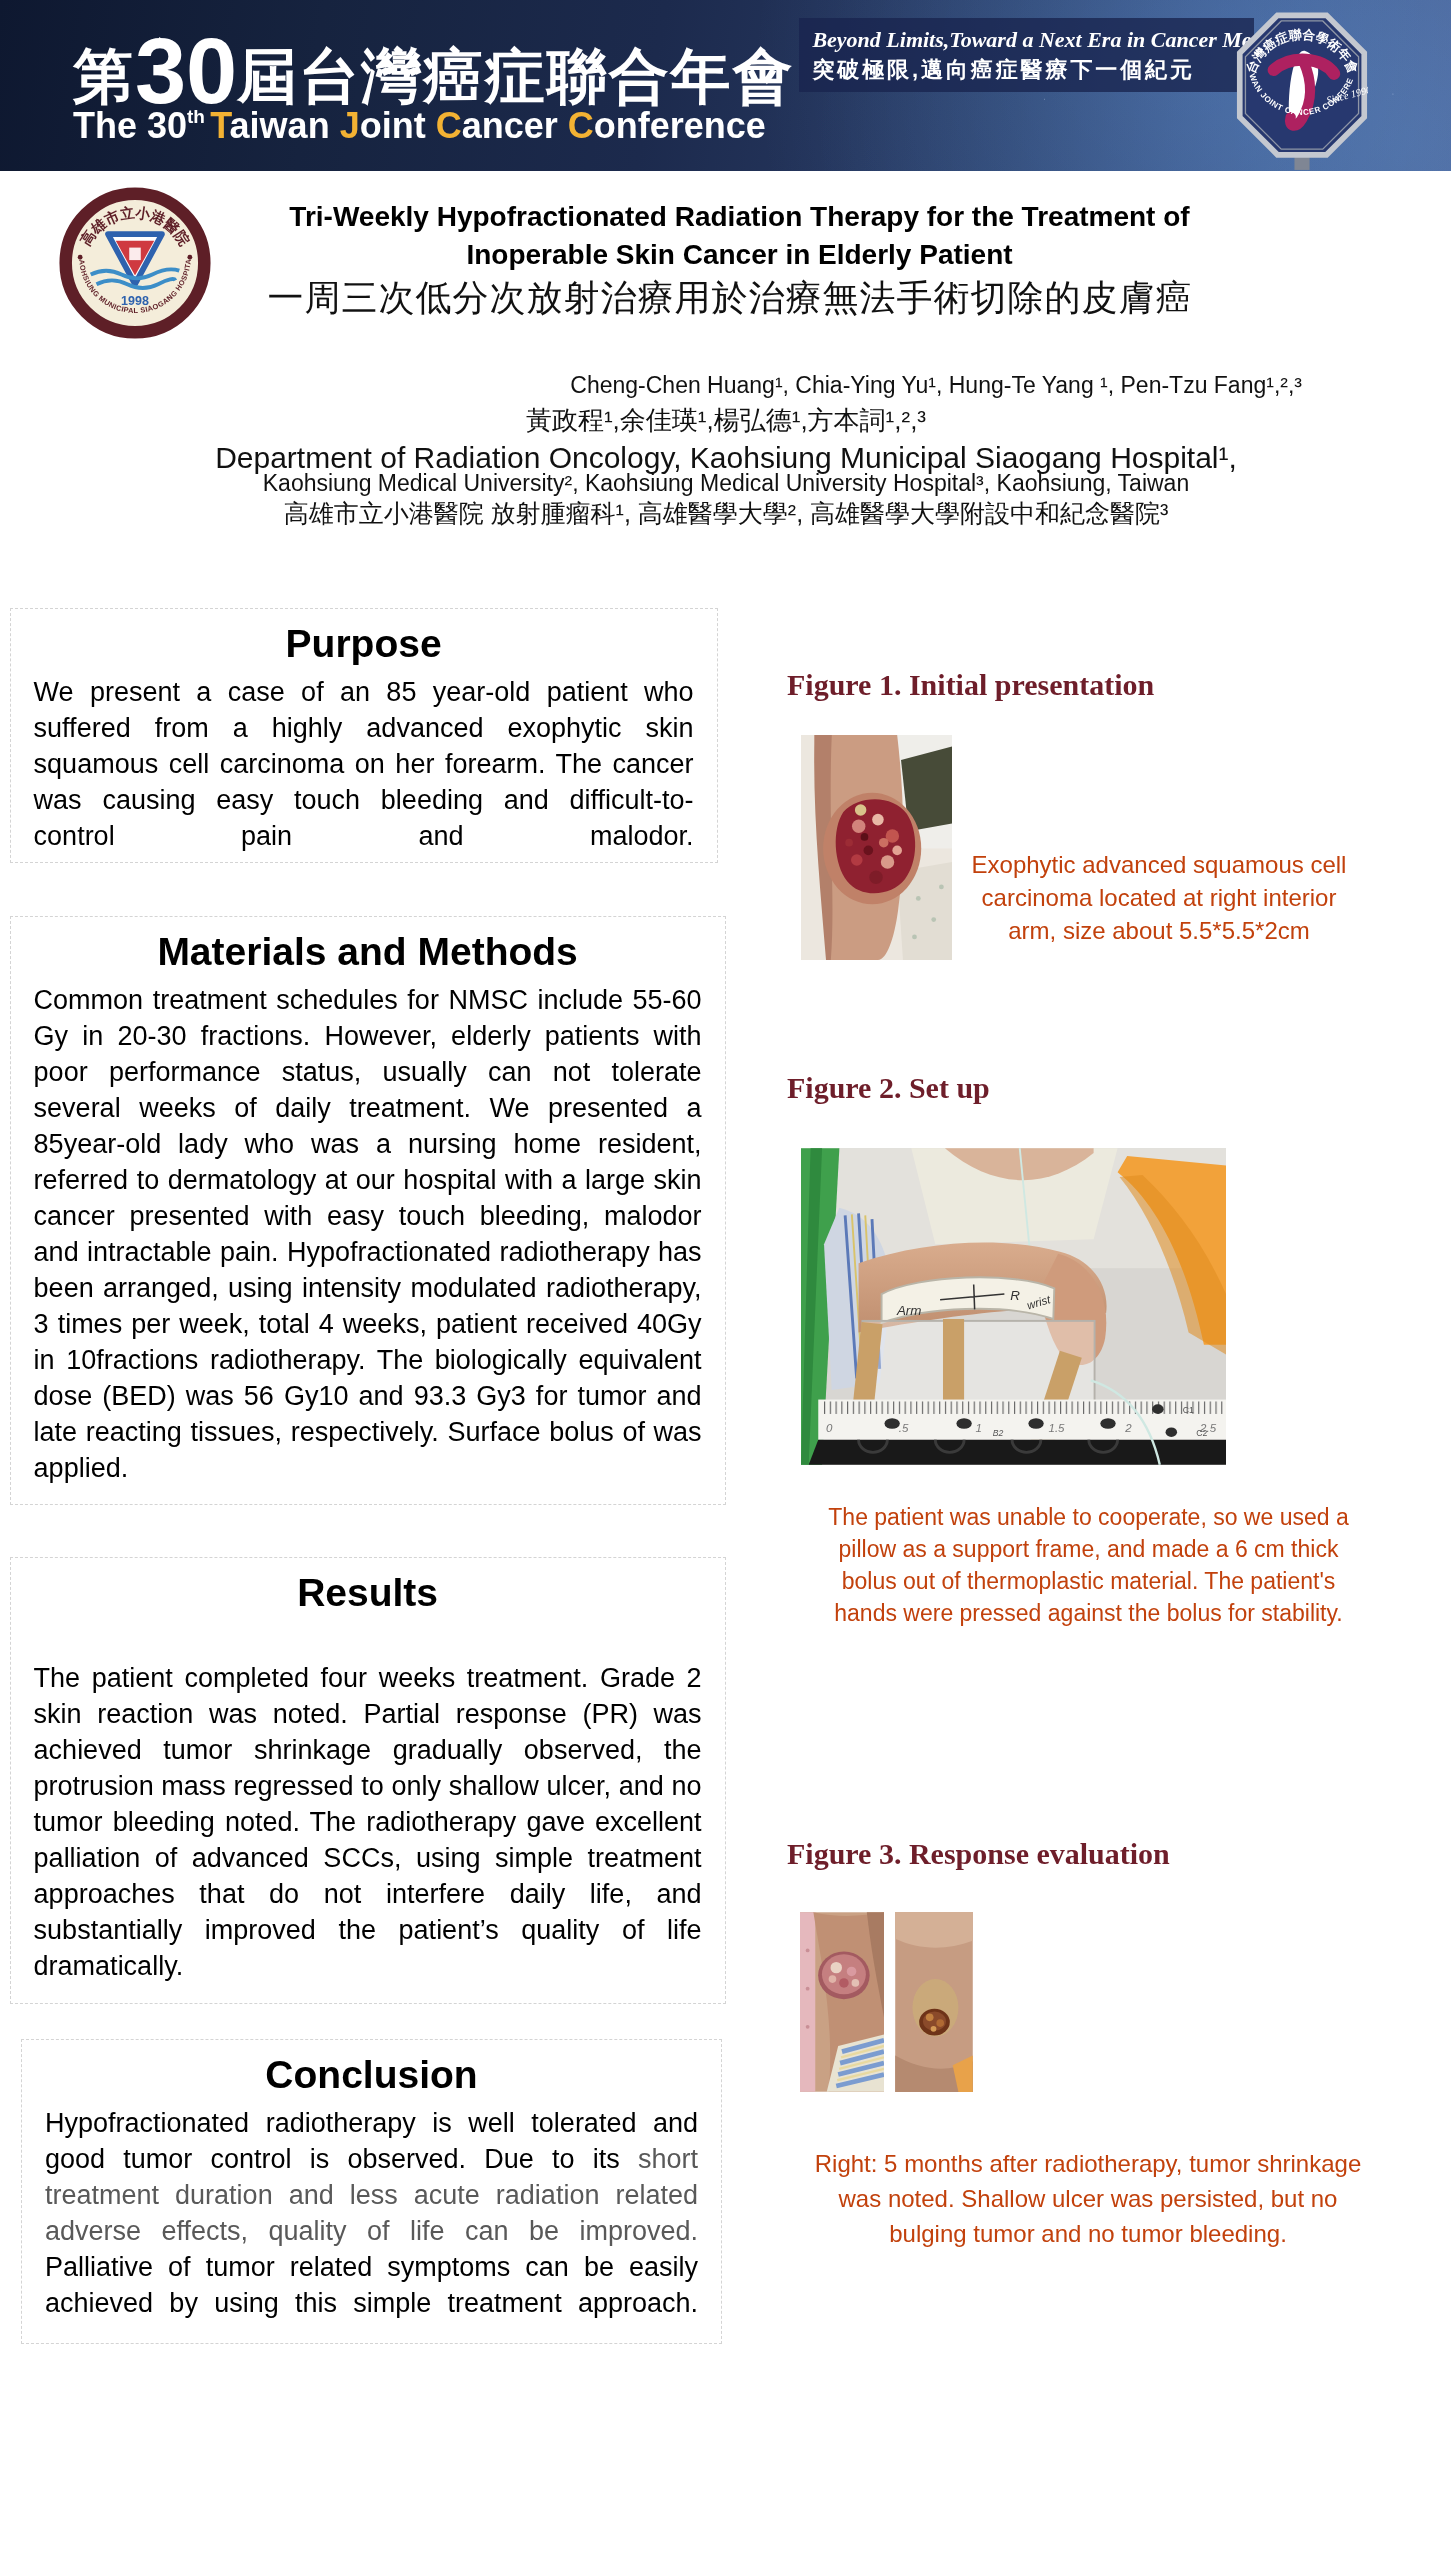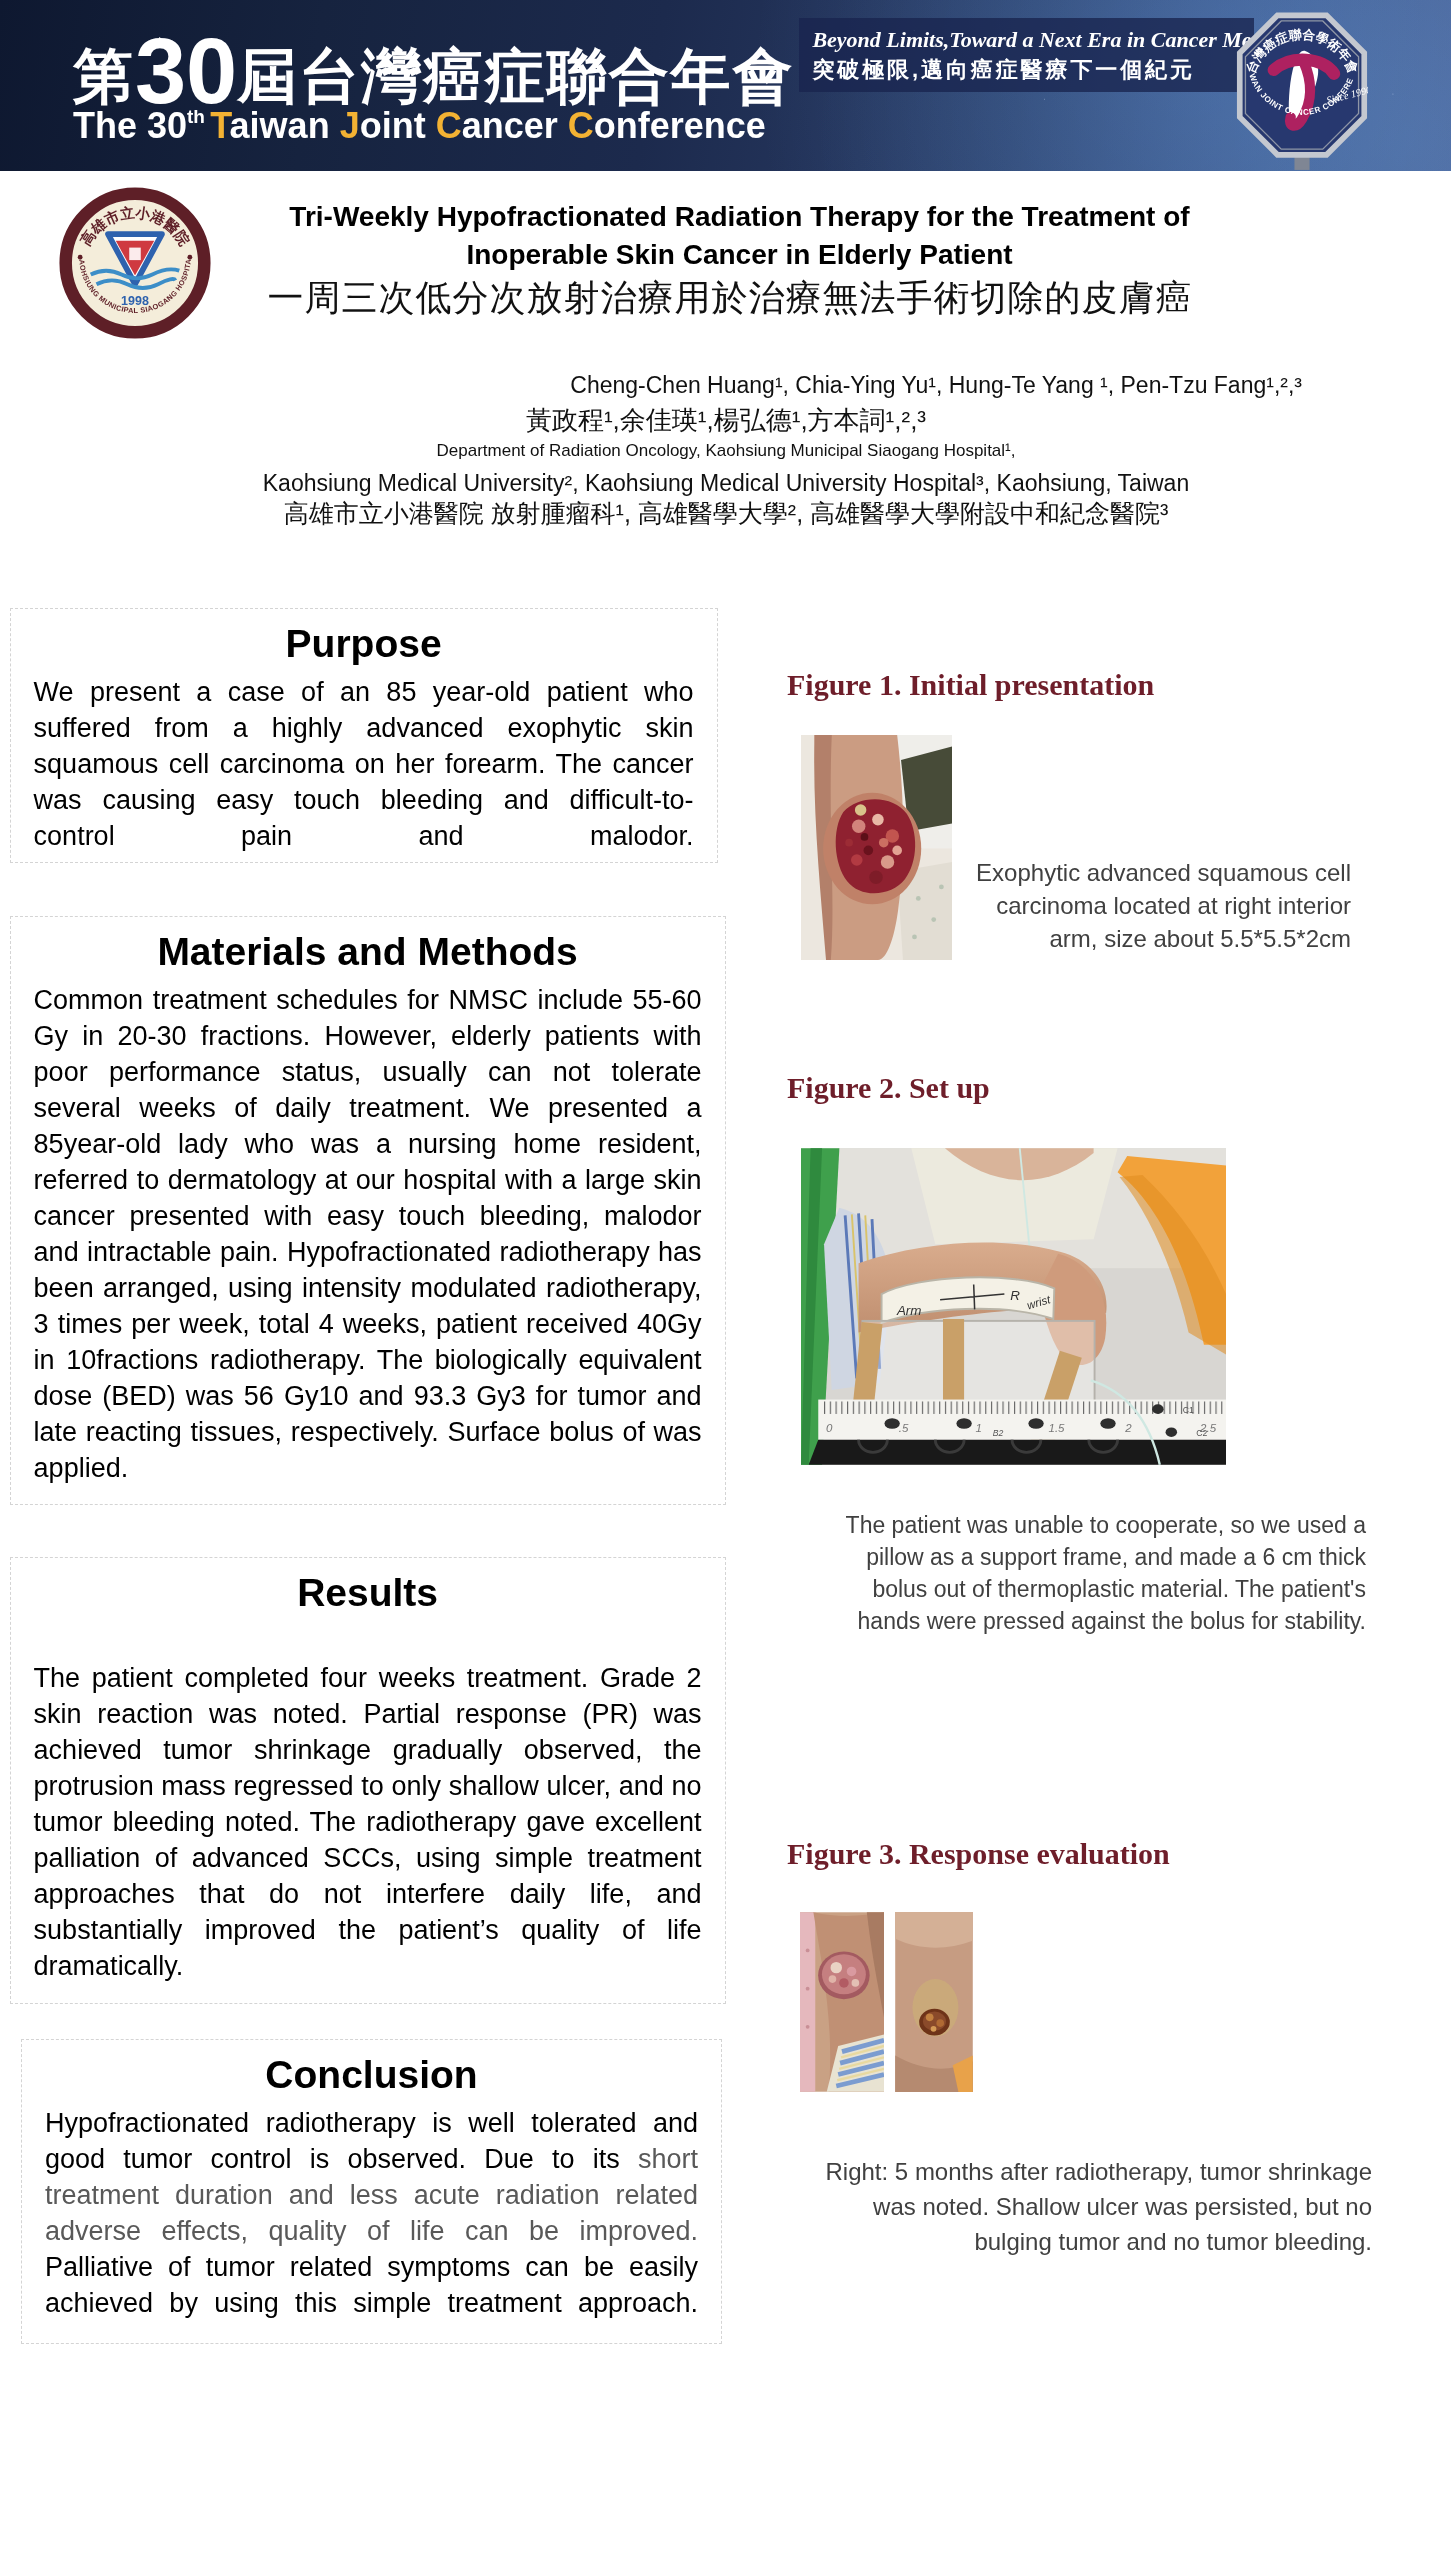--- a/index.html
+++ b/index.html
@@ -39,21 +39,21 @@
   .badge{position:absolute;left:1236px;top:9.6px;width:132px;height:169px;}
 
   
   .hospital-logo{position:absolute;left:58px;top:186px;width:154px;height:154px;}
   .main-title{position:absolute;left:221px;top:198px;width:1037px;text-align:center;
     font-weight:bold;font-size:28px;line-height:38px;color:#000;}
   .main-title-zh{position:absolute;left:154px;top:276px;width:1152px;text-align:center;
     font-size:36px;line-height:44px;color:#111;font-weight:normal;letter-spacing:1px;}
   .authors-en{position:absolute;left:150px;top:372px;width:1152px;text-align:right;font-size:23px;color:#111;}
   .authors-zh{position:absolute;left:150px;top:403px;width:1152px;text-align:center;font-size:26px;color:#111;}
-  .affil-1{position:absolute;left:150px;top:441px;width:1152px;text-align:center;font-size:17px;color:#111;}
+  .affil-1{position:absolute;left:150px;top:441px;width:1152px;text-align:center;font-size:30px;color:#111;}
   .affil-2{position:absolute;left:150px;top:470px;width:1152px;text-align:center;font-size:23px;color:#111;}
   .affil-zh{position:absolute;left:150px;top:497px;width:1152px;text-align:center;font-size:25px;color:#111;}
 
   
   .sec-box{position:absolute;background:#fff;border:1px dashed #d4d4d4;box-sizing:border-box;padding:7.7px 23px 9.6px 23px;}
   .sec-title{text-align:center;font-weight:bold;font-size:39px;line-height:50px;color:#000;margin:1.9px 0 5.8px 0;}
   .sec-body{font-size:27px;line-height:36px;color:#000;text-align:justify;text-align-last:justify;}
   .box-purpose{left:9.6px;top:608px;width:708px;height:255px;}
   .box-materials{left:9.6px;top:916px;width:716px;height:589px;}
   .box-results{left:9.6px;top:1557px;width:716px;height:447px;}
@@ -64,21 +64,21 @@
   
   .fig-head{position:absolute;font-family:"Liberation Serif",serif;font-weight:bold;font-size:30px;color:#6e1e2a;white-space:nowrap;}
   .fig1-head{left:787px;top:668px;}
   .fig2-head{left:787px;top:1071px;}
   .fig3-head{left:787px;top:1837px;}
   .photo{position:absolute;display:block;}
   .fig1-photo{left:801px;top:735px;width:151px;height:225px;}
   .fig2-photo{left:801px;top:1148px;width:425px;height:317px;}
   .fig3-photo-left{left:800px;top:1912px;width:84px;height:180px;}
   .fig3-photo-right{left:895px;top:1912px;width:78px;height:180px;}
-  .fig-caption{position:absolute;color:#404040;font-size:24px;line-height:33px;text-align:right;margin-top:8px;}
+  .fig-caption{position:absolute;color:#c2410c;font-size:24px;line-height:33px;text-align:center;}
   .fig1-caption{left:967px;top:848px;width:384px;}
   .fig2-caption{left:811px;top:1501px;width:555px;font-size:23px;line-height:32px;}
   .fig3-caption{left:804px;top:2146px;width:568px;line-height:35px;}
   .cap-line{display:block;}
 </style>
 </head>
 <body>
 
 <div class="page">
 

